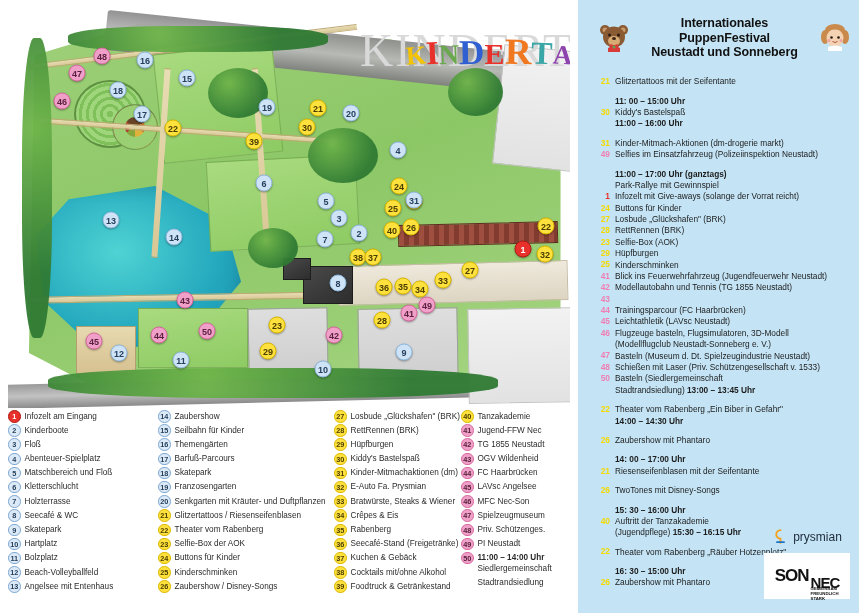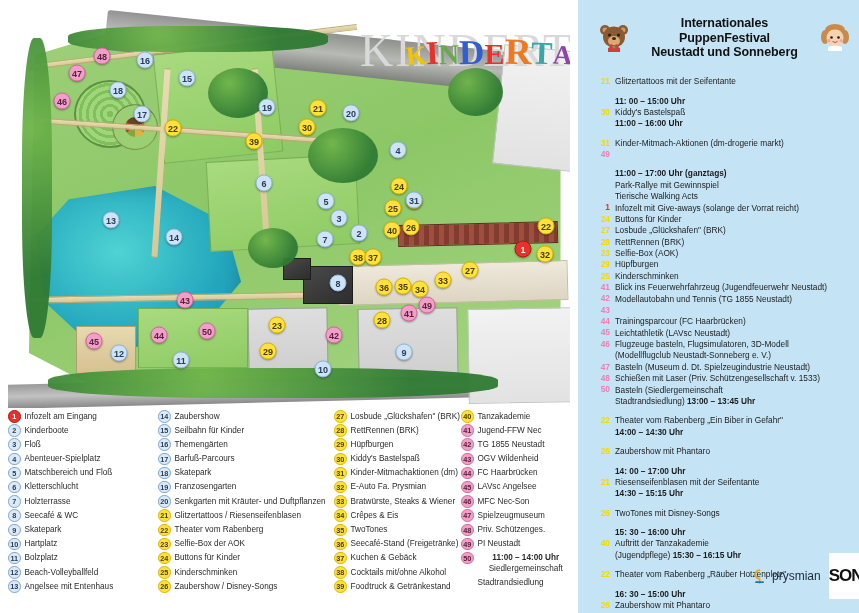--- a/index.html
+++ b/index.html
@@ -137,21 +137,21 @@
   .leg-col.c4 { width:113px; }
   .leg-item { display:flex; align-items:flex-start; gap:4px; line-height:11px; }
   .chip {
     flex:0 0 auto; width:12.5px; height:12.5px; border-radius:50%;
     font-size:7.3px; font-weight:700; line-height:12.5px; text-align:center;
   }
   .c-blue { background:#dce9f7; border:1px solid #7ea9d4; color:#1f3b57; }
   .c-yellow { background:#ffe13d; border:1px solid #dcb900; color:#4a3d00; }
   .c-pink { background:#f0a0c8; border:1px solid #d7699f; color:#59203d; }
   .c-red { background:#e8312a; border:1px solid #b01c17; color:#ffffff; }
-  .leg-text { padding-top:.5px;text-align:center; }
+  .leg-text { padding-top:.5px; }
   .leg-text b { font-weight:700; }
 
   
   #right {
     position:relative; width:281px; height:613px;
     background:#c4e4f5; padding:0;
   }
   #right-inner { position:absolute; left:0; top:0; right:0; bottom:0;padding-left:12px; }
 
   .rheader {
@@ -178,22 +178,22 @@
   .snum.n-pink { color:#ef7fb4; }
   .snum.n-red { color:#e8312a; }
   .stxt {
     font-size:8.3px; line-height:11.2px; color:#1c1c1c; padding-top:.2px;
   }
   .stxt.bold { font-weight:700; }
   .stxt b { font-weight:700; }
   .spacer { height:8px; }
 
   .logos {
-    position:absolute; right:20px; bottom:14px; width:88px;
-    display:flex; flex-direction:row; align-items:center; gap:8px;
+    position:absolute; right:8px; bottom:14px; width:88px;
+    display:flex; flex-direction:column; align-items:center; gap:8px;
   }
   .logo-prysmian {
     display:flex; align-items:center; gap:4px;
     font-size:12px; color:#1b2a3a; font-family:"Liberation Sans", sans-serif;
   }
   .logo-nec {
     background:#fff; width:86px; height:46px; display:flex;
     align-items:center; justify-content:center; gap:2px;
   }
   .nec-son { font-size:17px; font-weight:700; color:#111; letter-spacing:-1px; }
@@ -446,21 +446,21 @@
           <div class="leg-item">
             <span class="chip c-yellow">33</span>
             <span class="leg-text">Bratwürste, Steaks &amp; Wiener</span>
           </div>
           <div class="leg-item">
             <span class="chip c-yellow">34</span>
             <span class="leg-text">Crêpes &amp; Eis</span>
           </div>
           <div class="leg-item">
             <span class="chip c-yellow">35</span>
-            <span class="leg-text">TwoTones</span>
+            <span class="leg-text">Rabenberg</span>
           </div>
           <div class="leg-item">
             <span class="chip c-yellow">36</span>
             <span class="leg-text">Seecafé-Stand (Freigetränke)</span>
           </div>
           <div class="leg-item">
             <span class="chip c-yellow">37</span>
             <span class="leg-text">Kuchen &amp; Gebäck</span>
           </div>
           <div class="leg-item">
@@ -580,33 +580,30 @@
             <span class="snum"></span>
             <span class="stxt bold">11:00 – 16:00 Uhr</span>
           </div>
           <div class="spacer"></div>
           <div class="srow">
             <span class="snum n-yellow">31</span>
             <span class="stxt">Kinder-Mitmach-Aktionen (dm-drogerie markt)</span>
           </div>
           <div class="srow">
             <span class="snum n-pink">49</span>
+            <span class="stxt">Selfies im Einsatzfahrzeug (Polizeiinspektion Neustadt)</span>
           </div>
           <div class="spacer"></div>
           <div class="srow">
             <span class="snum"></span>
             <span class="stxt bold">11:00 – 17:00 Uhr (ganztags)</span>
           </div>
           <div class="srow">
             <span class="snum"></span>
             <span class="stxt">Park-Rallye mit Gewinnspiel</span>
-          </div>
-          <div class="srow">
-            <span class="snum"></span>
-            <span class="stxt">Tierische Walking Acts</span>
           </div>
           <div class="srow">
             <span class="snum n-red">1</span>
             <span class="stxt">Infozelt mit Give-aways (solange der Vorrat reicht)</span>
           </div>
           <div class="srow">
             <span class="snum n-yellow">24</span>
             <span class="stxt">Buttons für Kinder</span>
           </div>
           <div class="srow">
@@ -687,24 +684,20 @@
             <span class="stxt">Zaubershow mit Phantaro</span>
           </div>
           <div class="spacer"></div>
           <div class="srow">
             <span class="snum"></span>
             <span class="stxt bold">14:  00 – 17:00 Uhr</span>
           </div>
           <div class="srow">
             <span class="snum n-yellow">21</span>
             <span class="stxt">Riesenseifenblasen mit der Seifentante</span>
-          </div>
-          <div class="srow">
-            <span class="snum"></span>
-            <span class="stxt bold">14:30 – 15:15 Uhr</span>
           </div>
           <div class="spacer"></div>
           <div class="srow">
             <span class="snum n-yellow">26</span>
             <span class="stxt">TwoTones mit Disney-Songs</span>
           </div>
           <div class="spacer"></div>
           <div class="srow">
             <span class="snum"></span>
             <span class="stxt bold">15:  30 – 16:00 Uhr</span>

